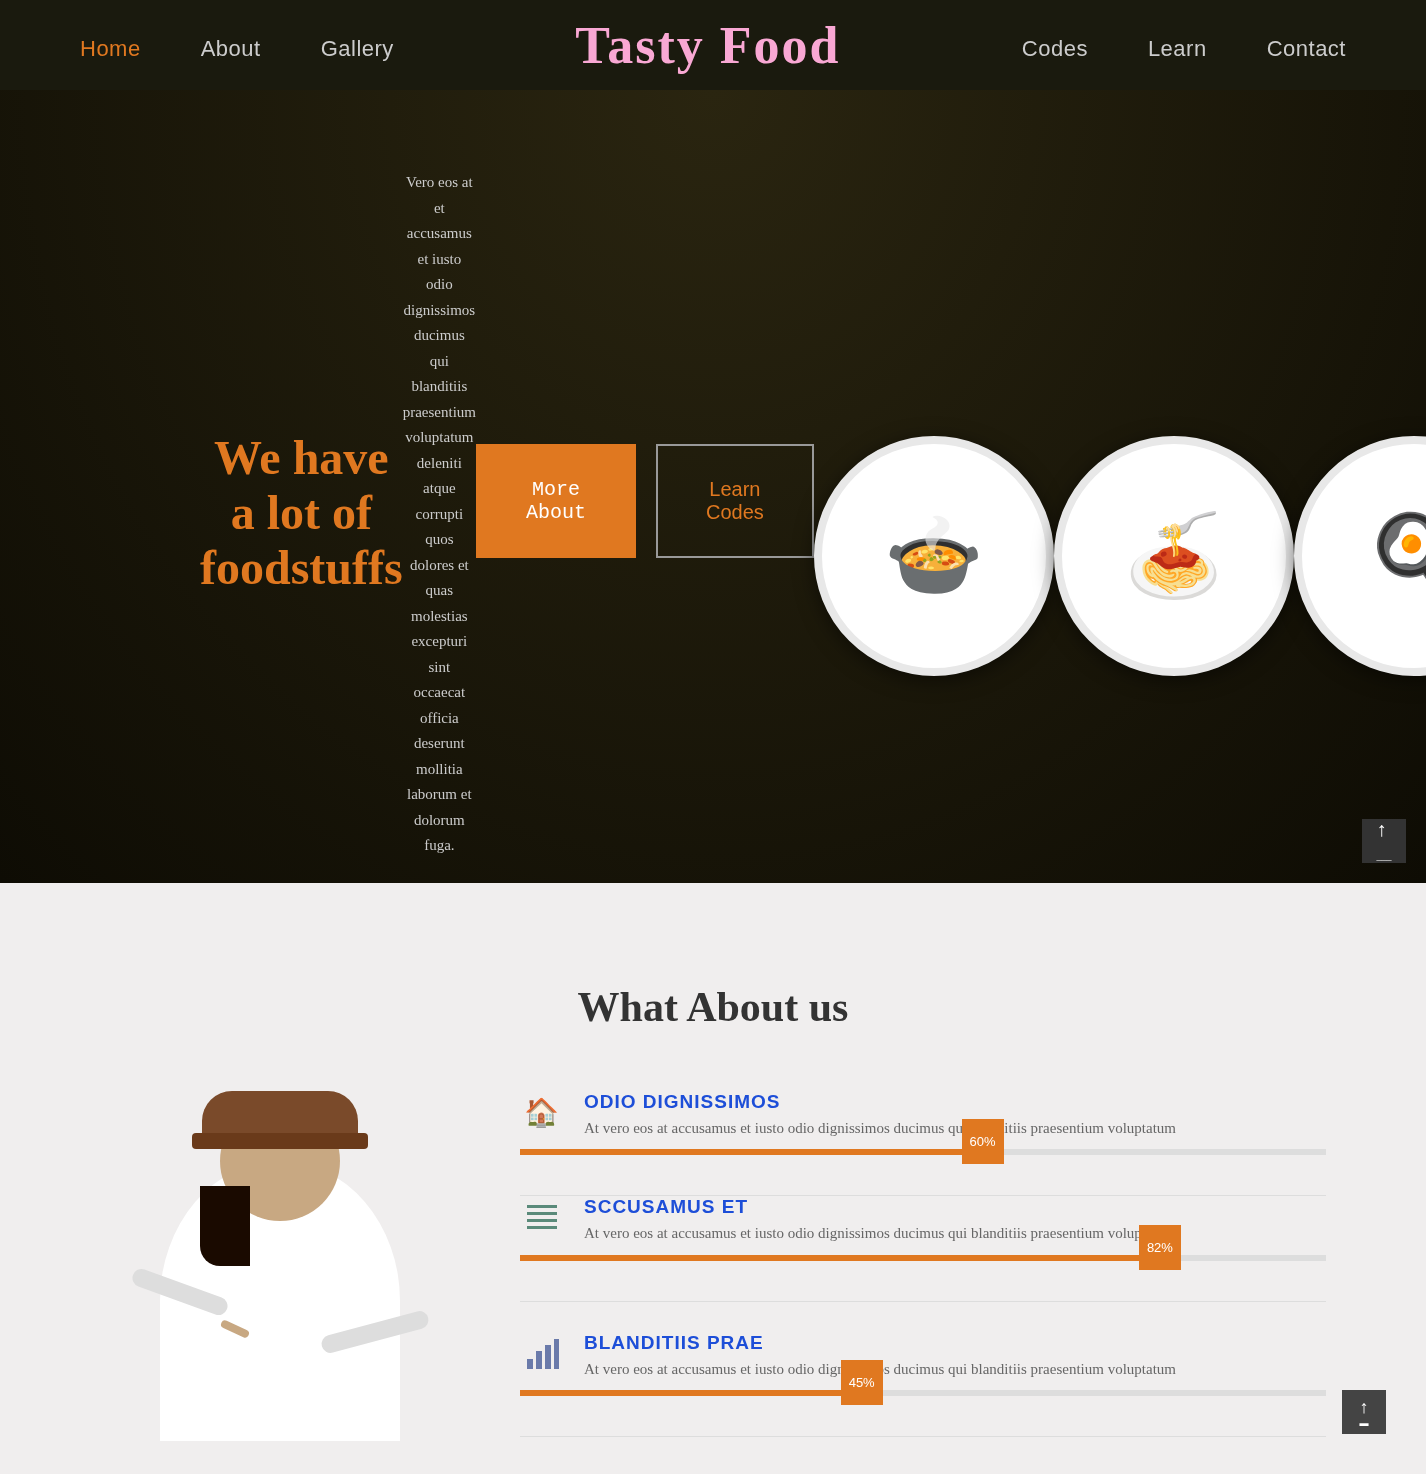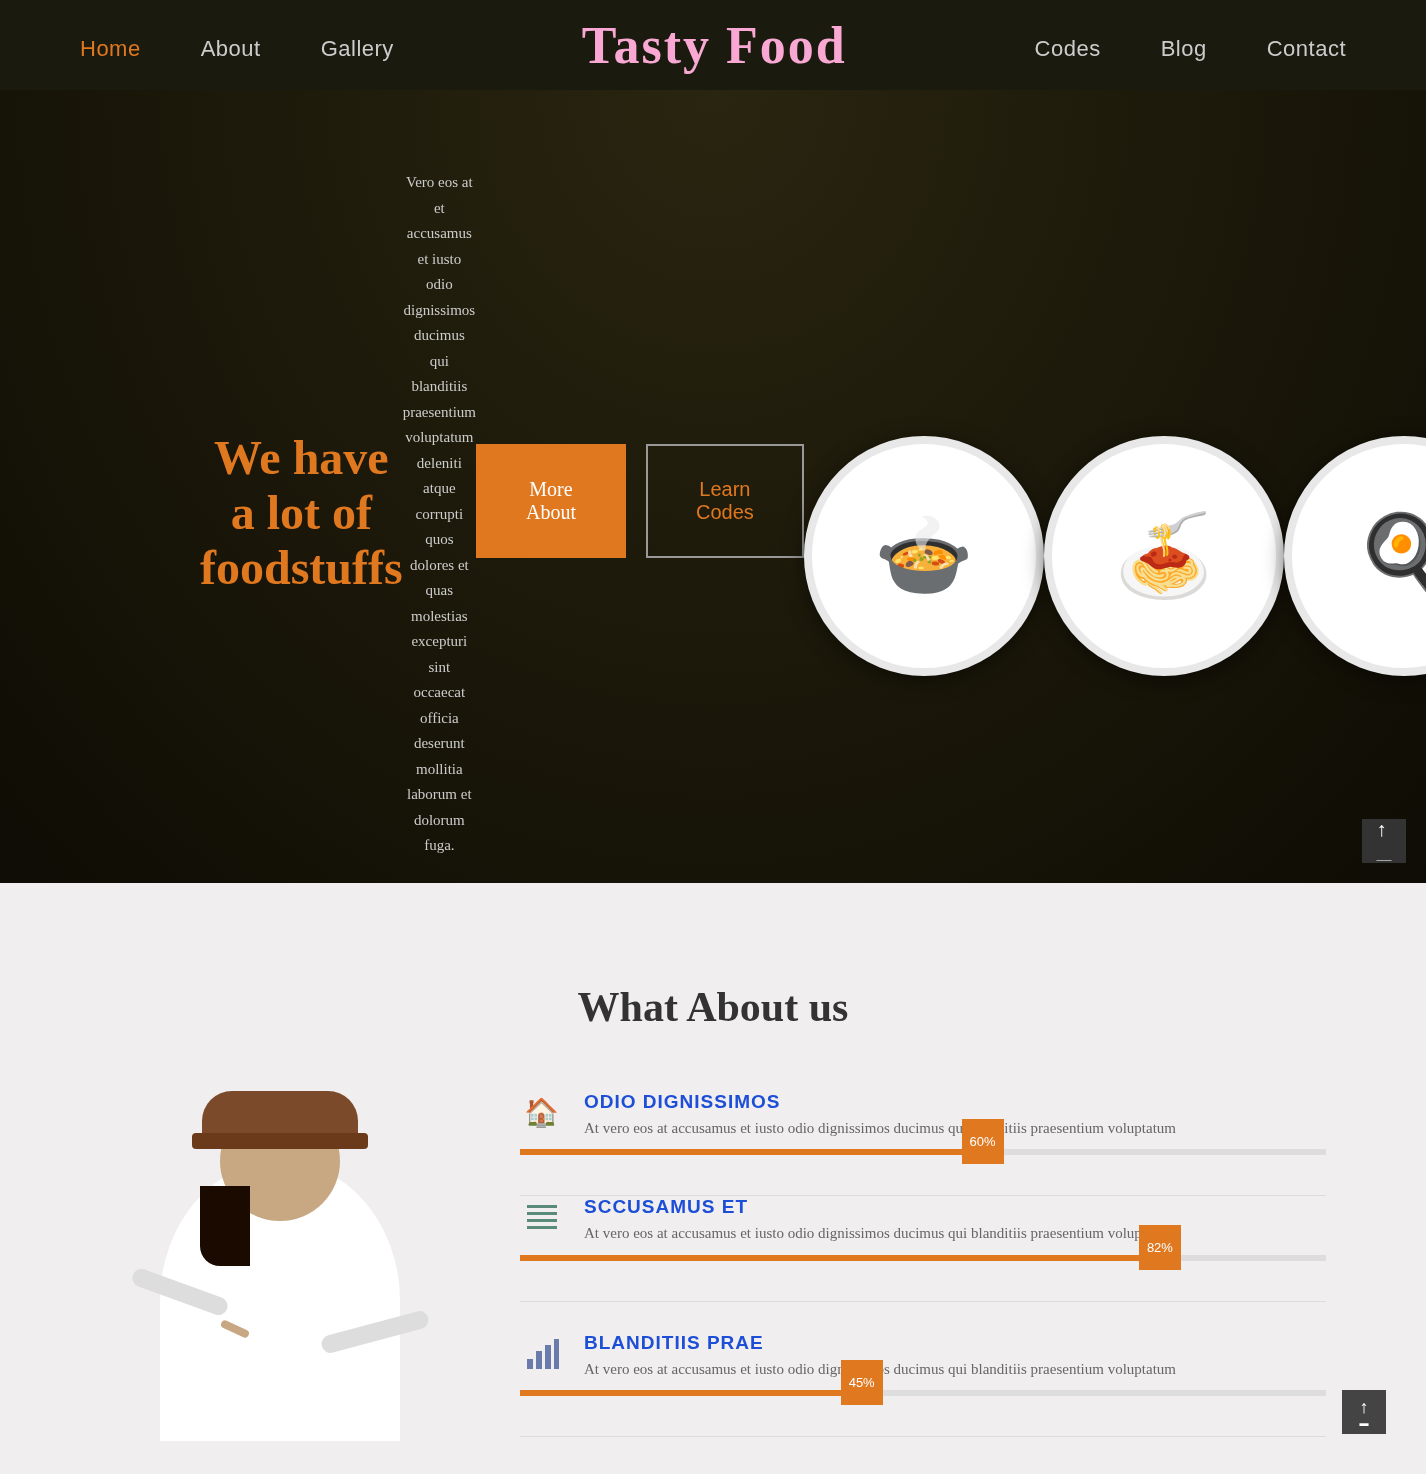--- a/index.html
+++ b/index.html
@@ -67,21 +67,21 @@
       gap: 20px;
       margin-bottom: 50px;
     }
     .btn-orange {
       background: #e07820;
       color: #fff;
       border: none;
       padding: 34px 50px;
       font-size: 20px;
       cursor: pointer;
-      font-family: Liberation Serif, serif;
+      font-family: Liberation Mono, monospace;
     }
     .btn-outline {
       background: transparent;
       color: #e07820;
       border: 2px solid #999;
       padding: 16px 48px;
       font-size: 20px;
       cursor: pointer;
       font-family: Arial, sans-serif;
     }
@@ -246,21 +246,21 @@
 
 <nav class="navbar">
   <div class="nav-left">
     <a class="nav-link active">Home</a>
     <a class="nav-link">About</a>
     <a class="nav-link">Gallery</a>
   </div>
   <div class="site-title">Tasty Food</div>
   <div class="nav-right">
     <a class="nav-link">Codes</a>
-    <a class="nav-link">Blog</a>
+    <a class="nav-link">Learn</a>
     <a class="nav-link">Contact</a>
   </div>
 </nav>
 
 <section class="hero">
   <h1 class="hero-heading">We have a lot of foodstuffs</h1>
   <p class="hero-text">Vero eos at et accusamus et iusto odio dignissimos ducimus qui blanditiis praesentium voluptatum deleniti atque corrupti quos dolores et quas molestias excepturi sint occaecat officia deserunt mollitia laborum et dolorum fuga.</p>
   <div class="hero-buttons">
     <button class="btn-orange">More About</button>
     <button class="btn-outline">Learn Codes</button>

